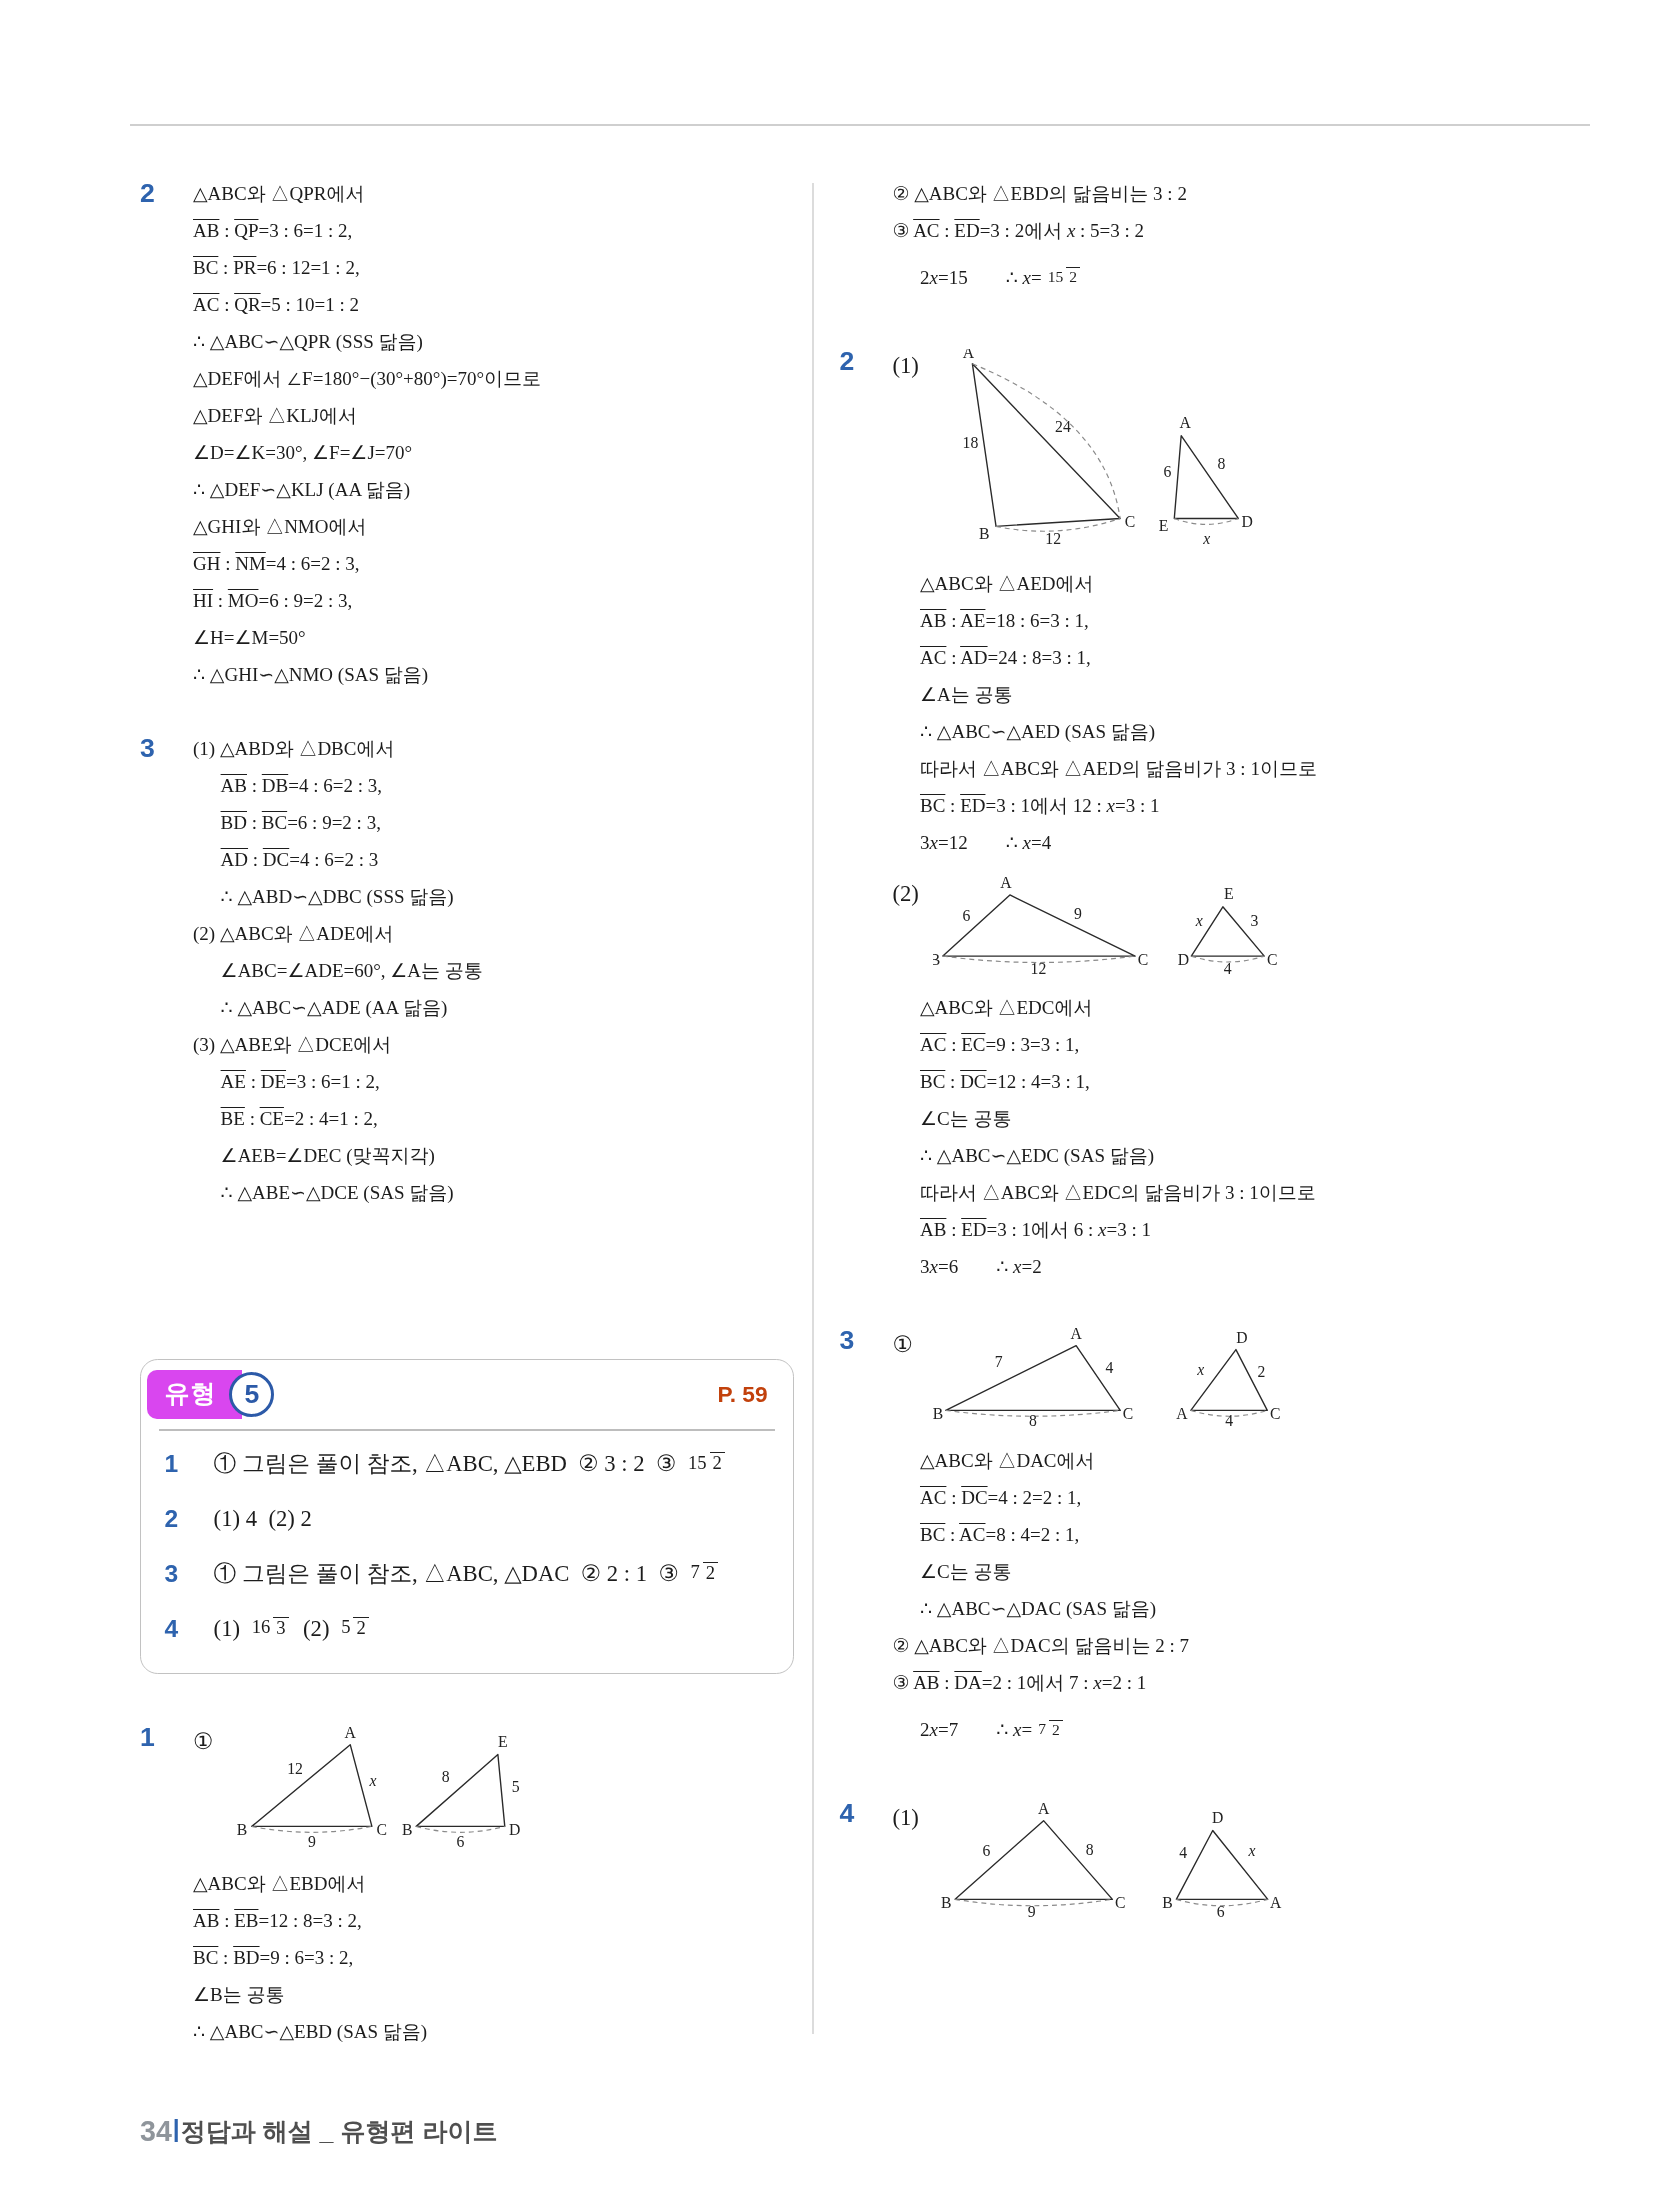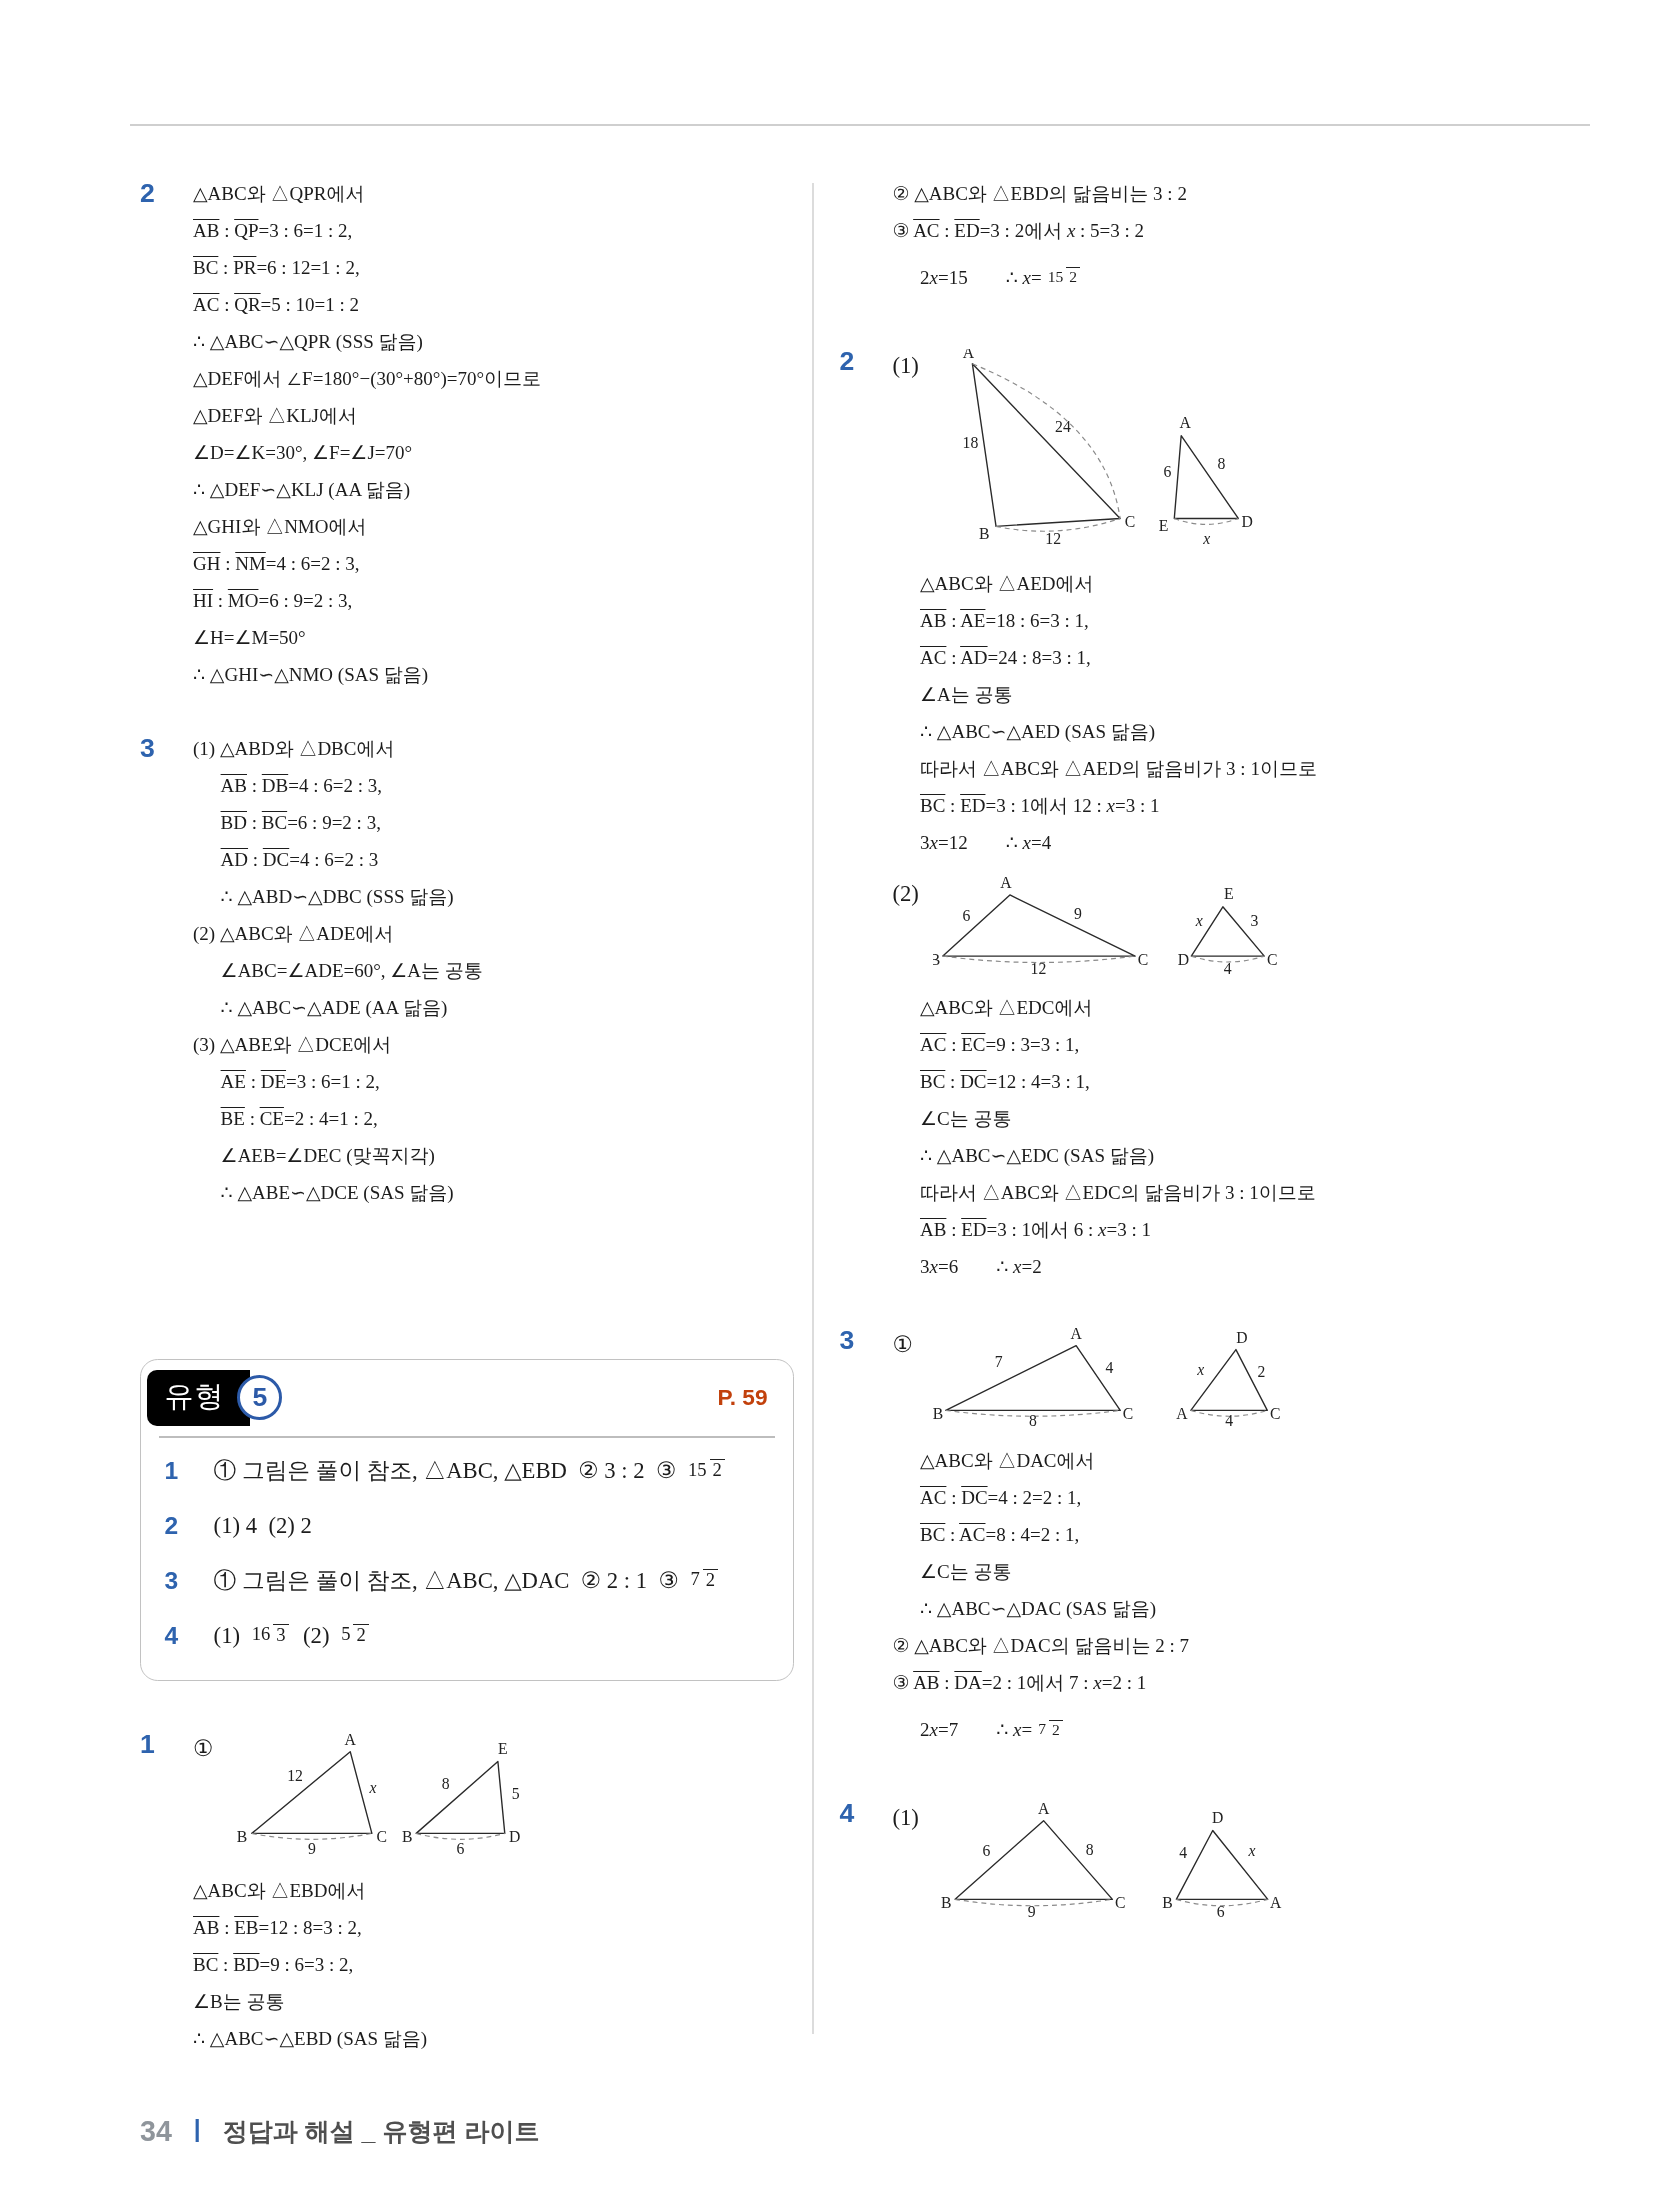--- a/index.html
+++ b/index.html
@@ -25,27 +25,27 @@
   .dia-row{display:flex;align-items:flex-start;margin:3.9px 0 9.9px}
   .marker{font-size:22.7px;line-height:37px;flex:0 0 41px}
   .diagram{margin-top:2px}
   .dg-solid{fill:none;stroke:#2a2a2a;stroke-width:1.4;stroke-linejoin:round}
   .dg-dashed{fill:none;stroke:#8a8a8a;stroke-width:1.2;stroke-dasharray:5 4}
   svg text{font-family:"Liberation Serif",serif;font-size:16px;fill:#222;text-anchor:middle}
   svg text.it{font-style:italic}
   .ansbox{border:1.6px solid #c2c2c2;border-radius:17.7px;margin:148px 3.9px 45px 0;padding:0 23.6px 15.8px;position:relative;background:#fff}
   .anshead{display:flex;justify-content:space-between;align-items:center;padding:9.9px 2px 9.9px;border-bottom:2px solid #bdbdbd;margin:0 -5.9px 11.8px}
   .badge{display:flex;align-items:center;position:relative;left:-13.8px}
-  .badge-tab{background:#000000;color:#fff;font-family:"Liberation Sans",sans-serif;font-weight:normal;font-size:29px;padding:6.9px 25.6px 8.9px 17.7px;border-radius:9.9px 0 0 9.9px;letter-spacing:1px}
+  .badge-tab{background:#d946ef;color:#fff;font-family:"Liberation Sans",sans-serif;font-weight:bold;font-size:25px;padding:6.9px 25.6px 8.9px 17.7px;border-radius:9.9px 0 0 9.9px;letter-spacing:1px}
   .badge-num{width:45px;height:45px;border-radius:50%;background:#fff;border:3px solid #2c5aa8;color:#2c5aa8;display:flex;align-items:center;justify-content:center;font-family:"Liberation Sans",sans-serif;font-weight:bold;font-size:26.6px;margin-left:-12.8px}
   .pageref{font-family:"Liberation Sans",sans-serif;font-weight:bold;font-size:22.7px;color:#c2410c;padding-right:5.9px}
   .ansrow{display:flex;margin:11.8px 0 7.9px}
   .ansnum{flex:0 0 49px;font-family:"Liberation Sans",sans-serif;font-weight:bold;font-size:24.6px;color:#2e63ae;line-height:43px}
   .anstext{font-size:22.7px;line-height:43px;white-space:nowrap}
-  .footer{position:absolute;left:140px;bottom:63px;display:flex;align-items:flex-start;gap:22px}
+  .footer{position:absolute;left:140px;bottom:63px;display:flex;align-items:flex-start;gap:1px}
   .fpage{font-family:"Liberation Sans",sans-serif;font-weight:bold;font-size:28.6px;color:#8f959b}
   .fbar{color:#2e63ae;font-family:"Liberation Sans",sans-serif;font-size:24.6px;font-weight:bold}
   .flabel{font-family:"Liberation Sans",sans-serif;font-size:25px;color:#4f4f4f;font-weight:bold}
 </style>
 </head>
 <body>
 
 <div class="page">
   <div class="top-rule"></div>
 

